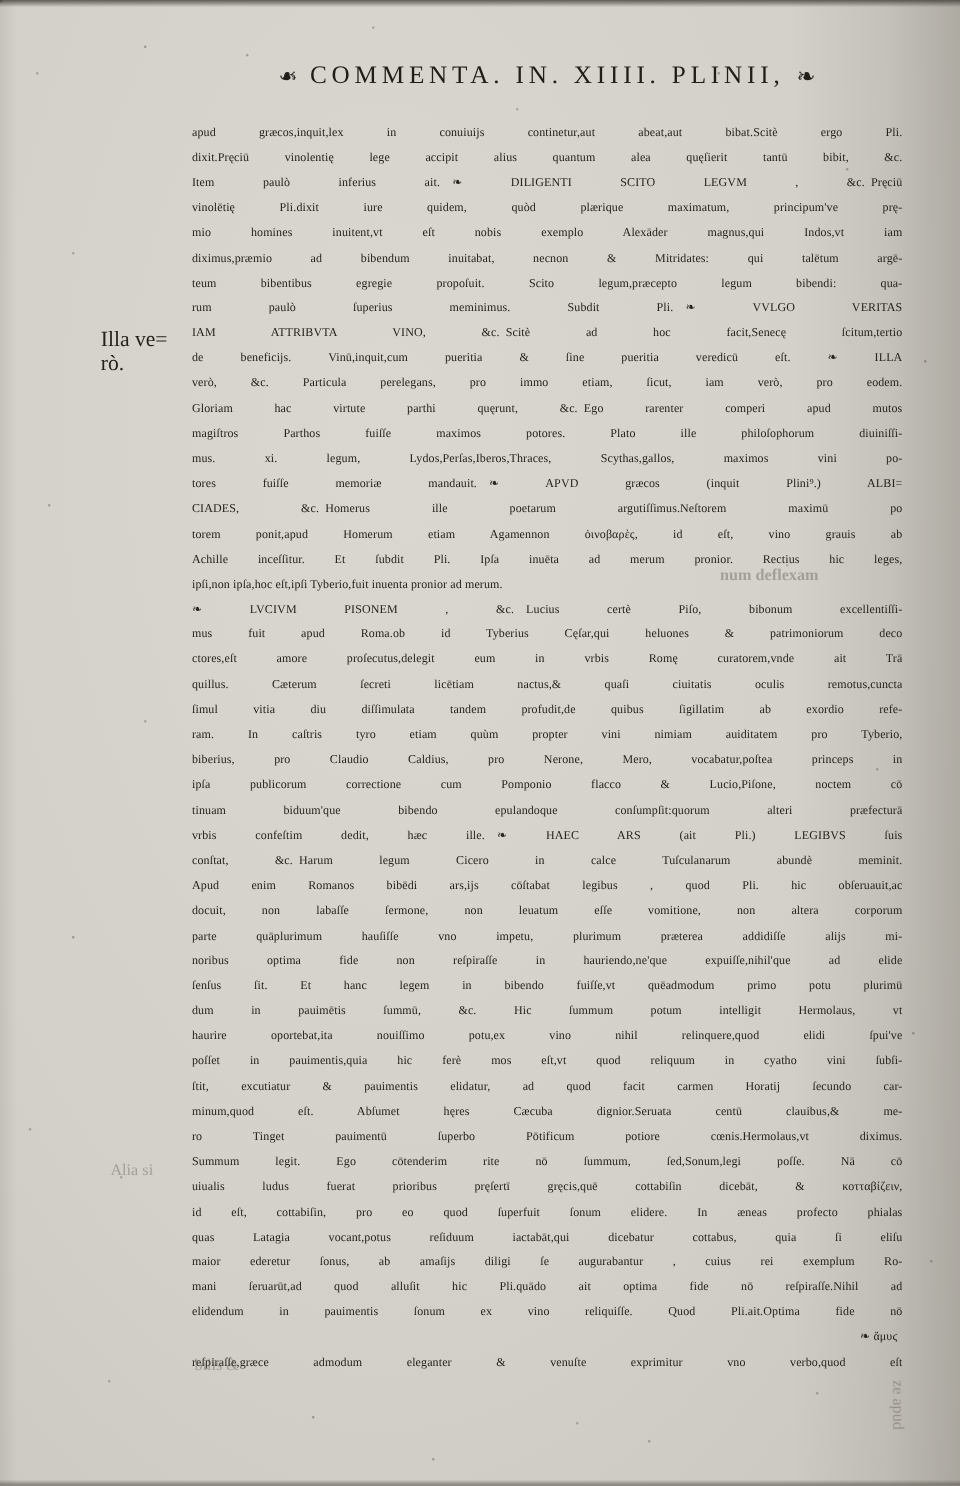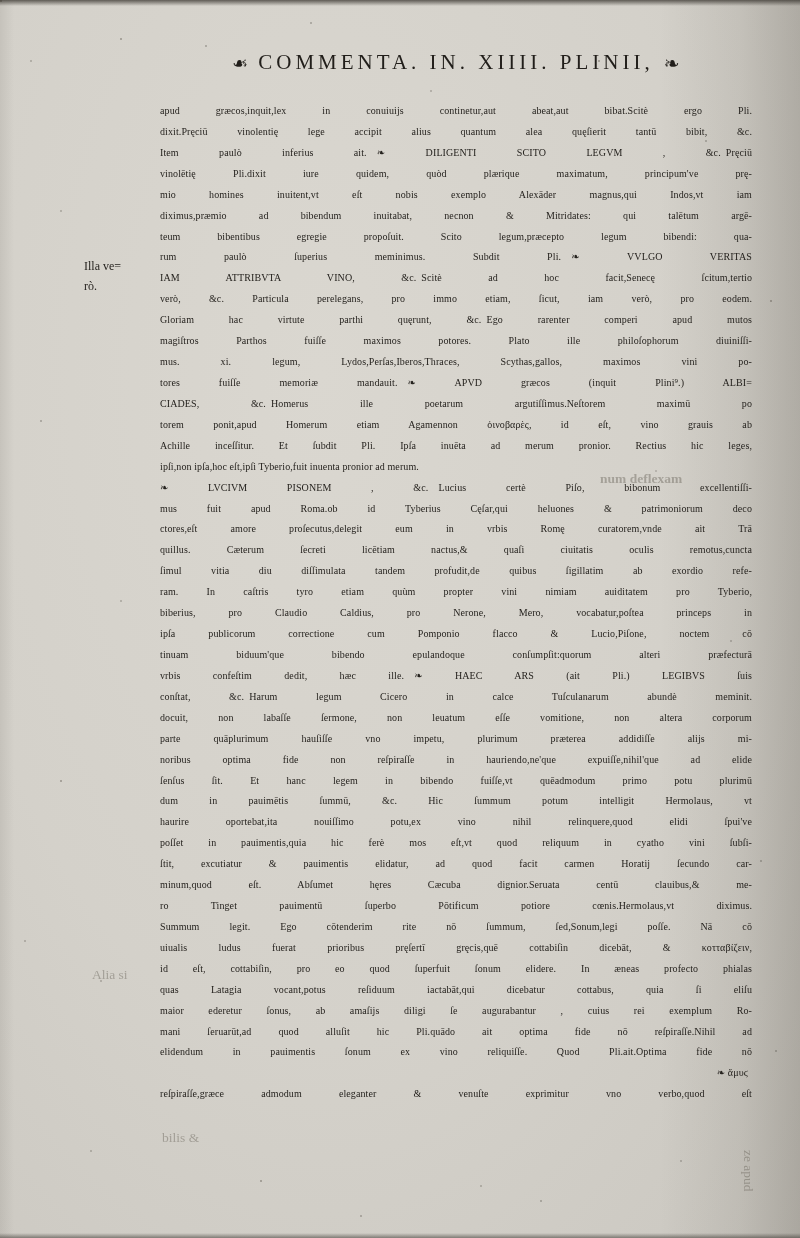--- a/index.html
+++ b/index.html
@@ -32,22 +32,22 @@
       480px 1185px rgba(60,54,46,.3), 775px 1050px rgba(60,54,46,.35), 24px 940px rgba(60,54,46,.3);
   }
   .header{
     position:absolute;left:160px;top:50px;width:592px;
     text-align:center;font-size:21px;letter-spacing:4px;
     color:#211e1a;white-space:nowrap;
   }
   .header .fleuron{letter-spacing:0;font-size:19px;position:relative;top:1px;padding:0 10px;}
   .header .fleuron.left{display:inline-block;transform:scaleX(-1);}
   .margin-note{
-    position:absolute;left:84px;top:256px;width:78px;
-    font-size:12px;line-height:20px;color:#26231f;
+    position:absolute;left:84px;top:272px;width:78px;
+    font-size:18px;line-height:20px;color:#26231f;
   }
   .textblock{
     position:absolute;left:160px;top:101px;width:592px;
   }
   .line{
     height:20.93px;overflow:hidden;
     font-size:10px;line-height:20.93px;
     text-align:justify;text-align-last:justify;
     letter-spacing:.1px;
   }
@@ -81,40 +81,42 @@
   <div class="textblock">
     <div class="line">apud græcos,inquit,lex in conuiuijs continetur,aut abeat,aut bibat.Scitè ergo Pli.</div>
     <div class="line">dixit.Pręciū vinolentię lege accipit alius quantum alea quęſierit tantū bibit, &amp;c.</div>
     <div class="line">Item paulò inferius ait. ❧ DILIGENTI SCITO LEGVM , &amp;c. Pręciū</div>
     <div class="line">vinolētię Pli.dixit iure quidem, quòd plærique maximatum, principum've prę-</div>
     <div class="line">mio homines inuitent,vt eſt nobis exemplo Alexāder magnus,qui Indos,vt iam</div>
     <div class="line">diximus,præmio ad bibendum inuitabat, necnon &amp; Mitridates: qui talētum argē-</div>
     <div class="line">teum bibentibus egregie propoſuit. Scito legum,præcepto legum bibendi: qua-</div>
     <div class="line">rum paulò ſuperius meminimus. Subdit Pli. ❧ VVLGO VERITAS</div>
     <div class="line">IAM ATTRIBVTA VINO, &amp;c. Scitè ad hoc facit,Senecę ſcitum,tertio</div>
+    <div class="line">de beneficijs. Vinū,inquit,cum pueritia &amp; ſine pueritia veredicū eſt. ❧ ILLA</div>
     <div class="line">verò, &amp;c. Particula perelegans, pro immo etiam, ſicut, iam verò, pro eodem.</div>
     <div class="line">Gloriam hac virtute parthi quęrunt, &amp;c. Ego rarenter comperi apud mutos</div>
     <div class="line">magiſtros Parthos fuiſſe maximos potores. Plato ille philoſophorum diuiniſſi-</div>
     <div class="line">mus. xi. legum, Lydos,Perſas,Iberos,Thraces, Scythas,gallos, maximos vini po-</div>
     <div class="line">tores fuiſſe memoriæ mandauit. ❧ APVD græcos (inquit Plini⁹.) ALBI=</div>
     <div class="line">CIADES, &amp;c. Homerus ille poetarum argutiſſimus.Neſtorem maximū po</div>
     <div class="line">torem ponit,apud Homerum etiam Agamennon ὀινοβαρὲς, id eſt, vino grauis ab</div>
     <div class="line">Achille inceſſitur. Et ſubdit Pli. Ipſa inuēta ad merum pronior. Rectius hic leges,</div>
     <div class="line para-end">ipſi,non ipſa,hoc eſt,ipſi Tyberio,fuit inuenta pronior ad merum.</div>
     <div class="line">❧ LVCIVM PISONEM , &amp;c. Lucius certè Piſo, bibonum excellentiſſi-</div>
     <div class="line">mus fuit apud Roma.ob id Tyberius Cęſar,qui heluones &amp; patrimoniorum deco</div>
     <div class="line">ctores,eſt amore proſecutus,delegit eum in vrbis Romę curatorem,vnde ait Trā</div>
     <div class="line">quillus. Cæterum ſecreti licētiam nactus,&amp; quaſi ciuitatis oculis remotus,cuncta</div>
     <div class="line">ſimul vitia diu diſſimulata tandem profudit,de quibus ſigillatim ab exordio refe-</div>
     <div class="line">ram. In caſtris tyro etiam quùm propter vini nimiam auiditatem pro Tyberio,</div>
     <div class="line">biberius, pro Claudio Caldius, pro Nerone, Mero, vocabatur,poſtea princeps in</div>
     <div class="line">ipſa publicorum correctione cum Pomponio flacco &amp; Lucio,Piſone, noctem cō</div>
     <div class="line">tinuam biduum'que bibendo epulandoque conſumpſit:quorum alteri præfecturā</div>
     <div class="line">vrbis confeſtim dedit, hæc ille. ❧ HAEC ARS (ait Pli.) LEGIBVS ſuis</div>
     <div class="line">conſtat, &amp;c. Harum legum Cicero in calce Tuſculanarum abundè meminit.</div>
+    <div class="line">Apud enim Romanos bibēdi ars,ijs cōſtabat legibus , quod Pli. hic obſeruauit,ac</div>
     <div class="line">docuit, non labaſſe ſermone, non leuatum eſſe vomitione, non altera corporum</div>
     <div class="line">parte quāplurimum hauſiſſe vno impetu, plurimum præterea addidiſſe alijs mi-</div>
     <div class="line">noribus optima fide non reſpiraſſe in hauriendo,ne'que expuiſſe,nihil'que ad elide</div>
     <div class="line">ſenſus ſit. Et hanc legem in bibendo fuiſſe,vt quēadmodum primo potu plurimū</div>
     <div class="line">dum in pauimētis ſummū, &amp;c. Hic ſummum potum intelligit Hermolaus, vt</div>
     <div class="line">haurire oportebat,ita nouiſſimo potu,ex vino nihil relinquere,quod elidi ſpui've</div>
     <div class="line">poſſet in pauimentis,quia hic ferè mos eſt,vt quod reliquum in cyatho vini ſubſi-</div>
     <div class="line">ſtit, excutiatur &amp; pauimentis elidatur, ad quod facit carmen Horatij ſecundo car-</div>
     <div class="line">minum,quod eſt. Abſumet hęres Cæcuba dignior.Seruata centū clauibus,&amp; me-</div>
     <div class="line">ro Tinget pauimentū ſuperbo Pōtificum potiore cœnis.Hermolaus,vt diximus.</div>

